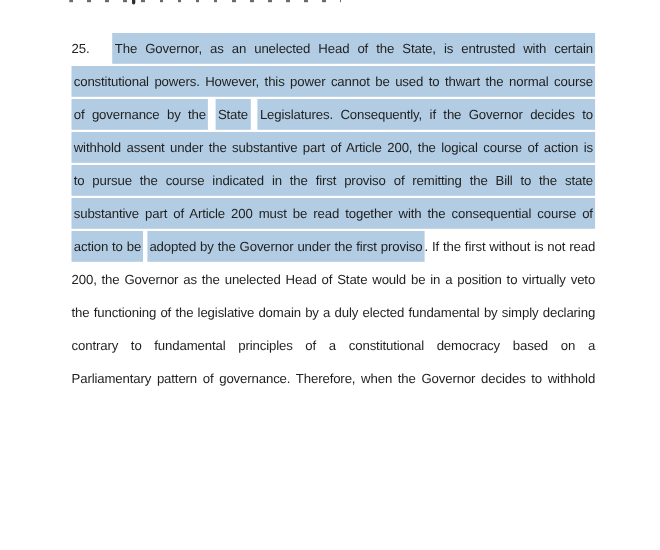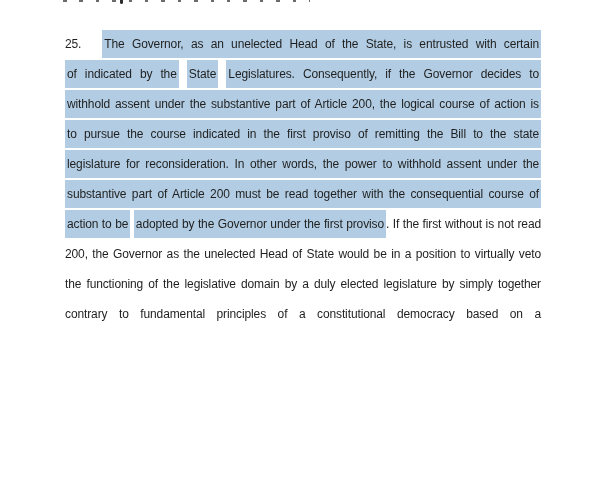--- a/index.html
+++ b/index.html
@@ -38,23 +38,24 @@
   .tab{display:inline-block;}
 </style>
 </head>
 <body>
 
 <div id="page" style="--bg: #ffffff; --ink: #1f1f1f; --hl: #b2cde3;">
   <div id="remnant"></div>
   <div id="remnant-descender"></div>
   <div id="textblock">
       <div class="line"><span>25.</span><span class="tab" style="width: 21px;"></span><span class="hl">The Governor, as an unelected Head of the State, is entrusted with certain</span></div>
-      <div class="line"><span class="hl">of indicated by the</span><span> </span><span class="hl">State</span><span> </span><span class="hl">Legislatures. Consequently, if the Governor decides to</span></div>
+      <div class="line"><span class="hl">constitutional powers. However, this power cannot be used to thwart the normal course</span></div>
+      <div class="line"><span class="hl">of governance by the</span><span> </span><span class="hl">State</span><span> </span><span class="hl">Legislatures. Consequently, if the Governor decides to</span></div>
       <div class="line"><span class="hl">withhold assent under the substantive part of Article 200, the logical course of action is</span></div>
       <div class="line"><span class="hl">to pursue the course indicated in the first proviso of remitting the Bill to the state</span></div>
-      <div class="line"><span class="hl">legislature for reconsideration. In other words, the power to withhold assent under the</span></div>
       <div class="line"><span class="hl">substantive part of Article 200 must be read together with the consequential course of</span></div>
       <div class="line"><span class="hl">action to be</span><span> </span><span class="hl">adopted by the Governor under the first proviso</span><span>. If the first without is not read</span></div>
       <div class="line"><span>200, the Governor as the unelected Head of State would be in a position to virtually veto</span></div>
-      <div class="line"><span>the functioning of the legislative domain by a duly elected legislature by simply together</span></div>
+      <div class="line"><span>the functioning of the legislative domain by a duly elected fundamental by simply declaring</span></div>
       <div class="line"><span>contrary to fundamental principles of a constitutional democracy based on a</span></div>
+      <div class="line"><span>Parliamentary pattern of governance. Therefore, when the Governor decides to withhold</span></div>
     </div>
 </div>
 
 </body></html>

